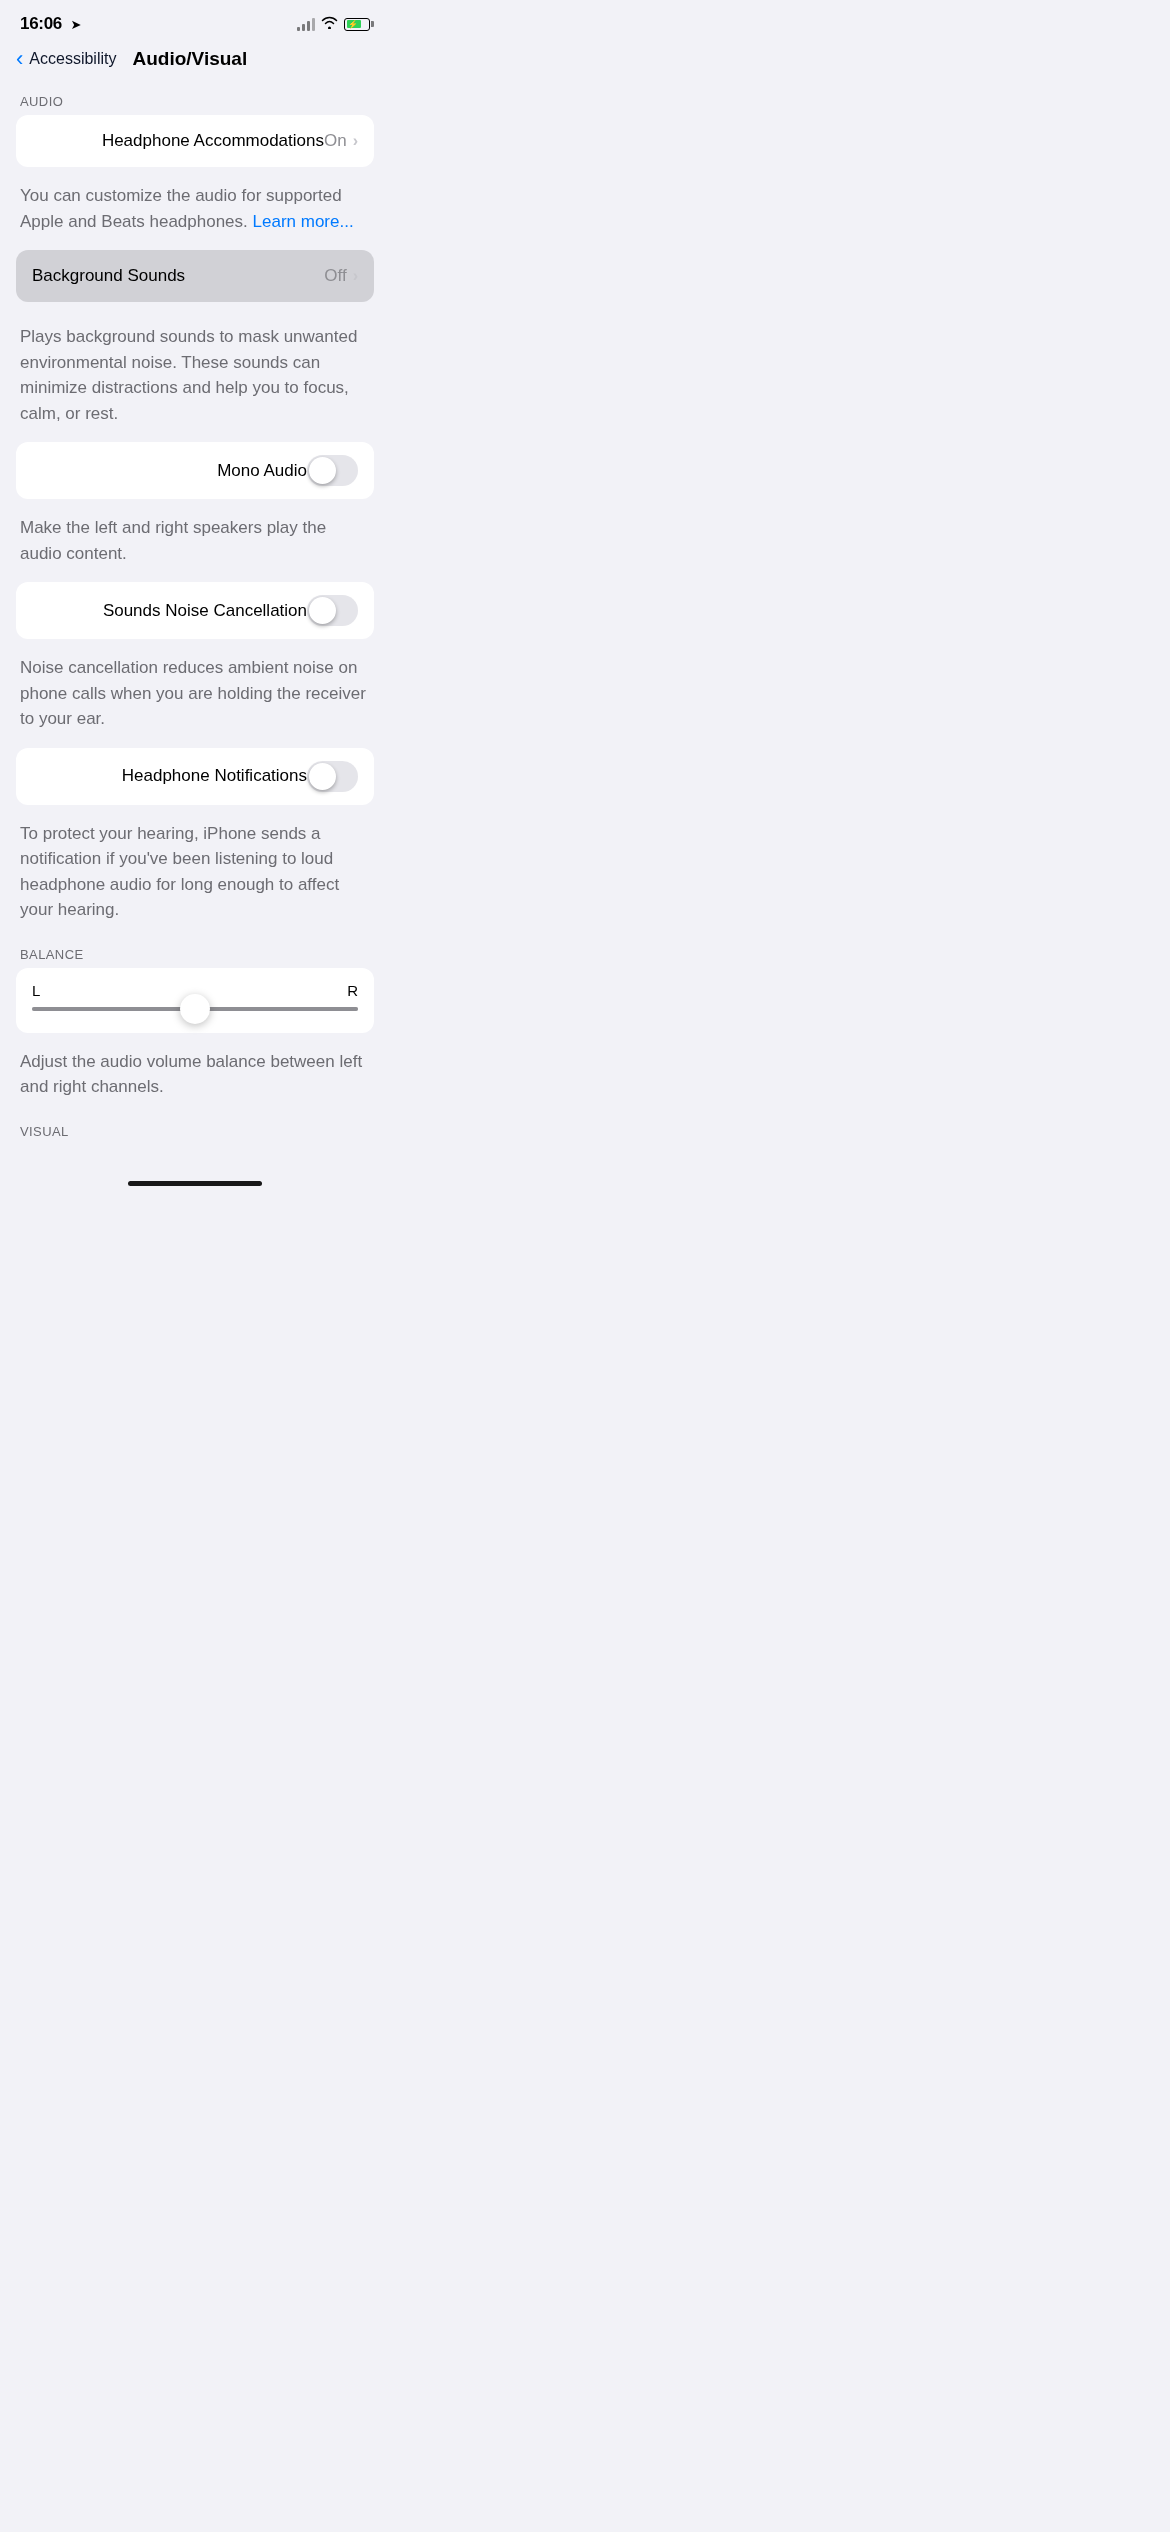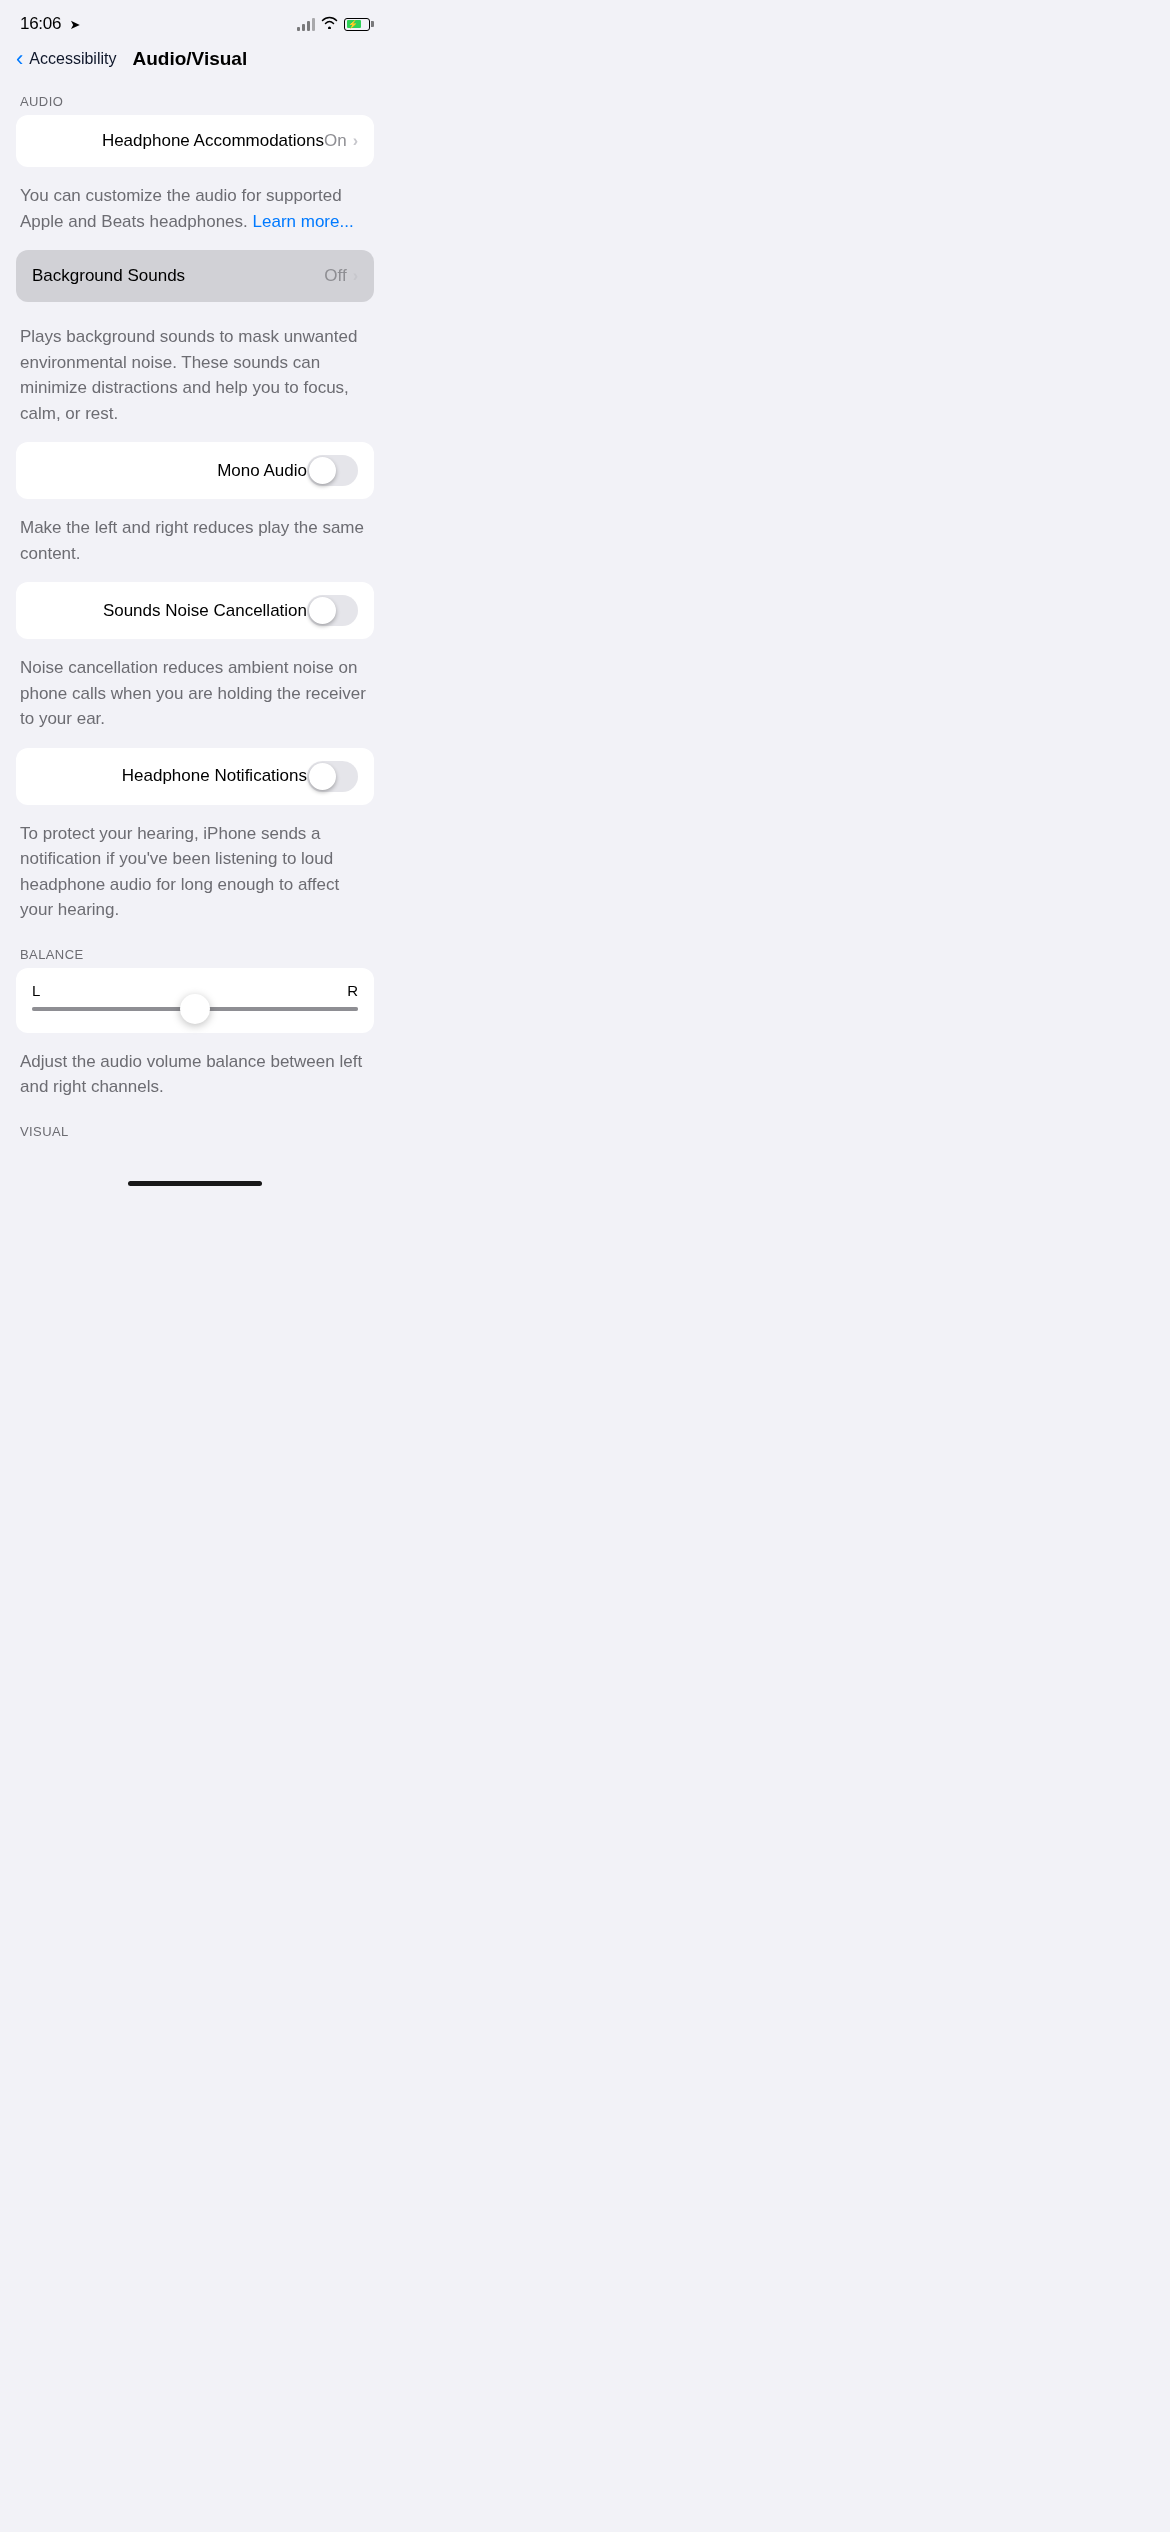--- a/index.html
+++ b/index.html
@@ -18,21 +18,21 @@
     .status-bar {
       display: flex;
       justify-content: space-between;
       align-items: center;
       padding: 14px 20px 6px;
       background: #f2f2f7;
     }
 
     .status-time {
       font-size: 17px;
-      font-weight: 400;
+      font-weight: 700;
       letter-spacing: -0.3px;
     }
 
     .status-icons {
       display: flex;
       align-items: center;
       gap: 6px;
     }
 
     .signal-bars {
@@ -372,21 +372,21 @@
 
 <div class="settings-card">
   <div class="settings-row">
     <span class="settings-row-label">Mono Audio</span>
     <div class="toggle">
       <div class="toggle-knob"></div>
     </div>
   </div>
 </div>
 
-<div class="description-text">Make the left and right reduces play the same content.</div>
+<div class="description-text">Make the left and right speakers play the audio content.</div>
 
 <div class="settings-card">
   <div class="settings-row">
     <span class="settings-row-label">Sounds Noise Cancellation</span>
     <div class="toggle">
       <div class="toggle-knob"></div>
     </div>
   </div>
 </div>
 

